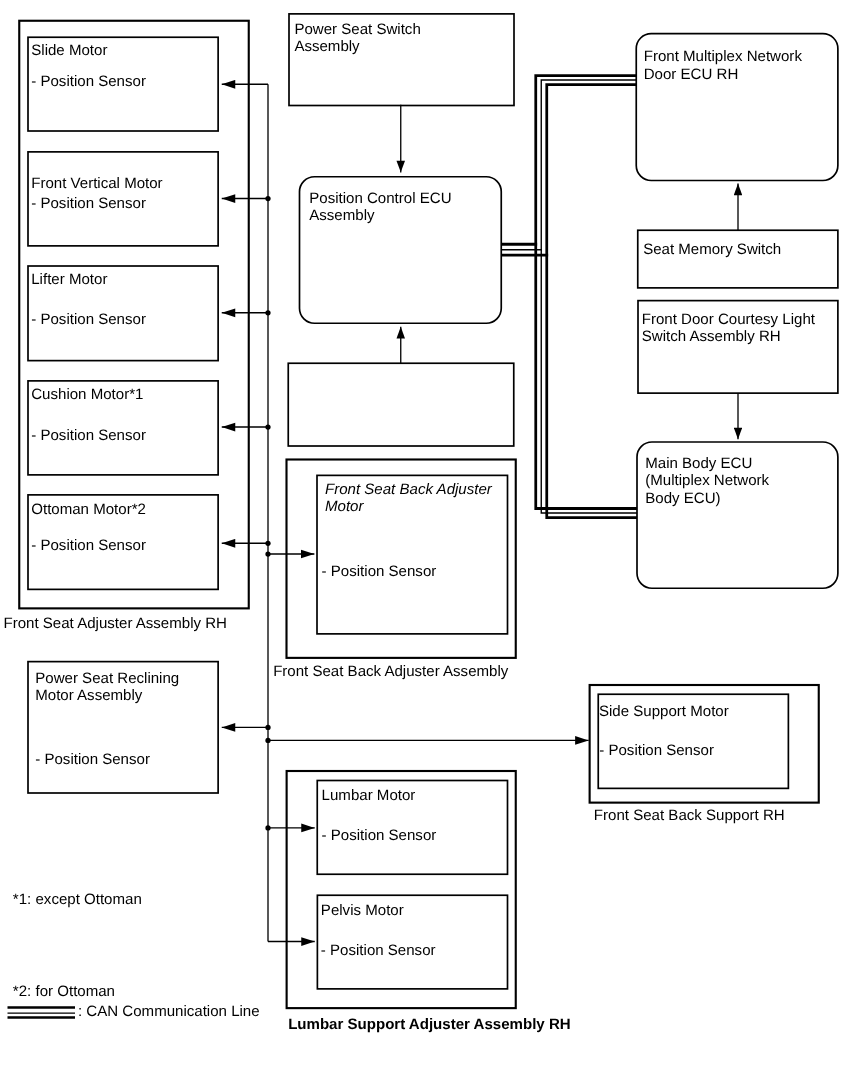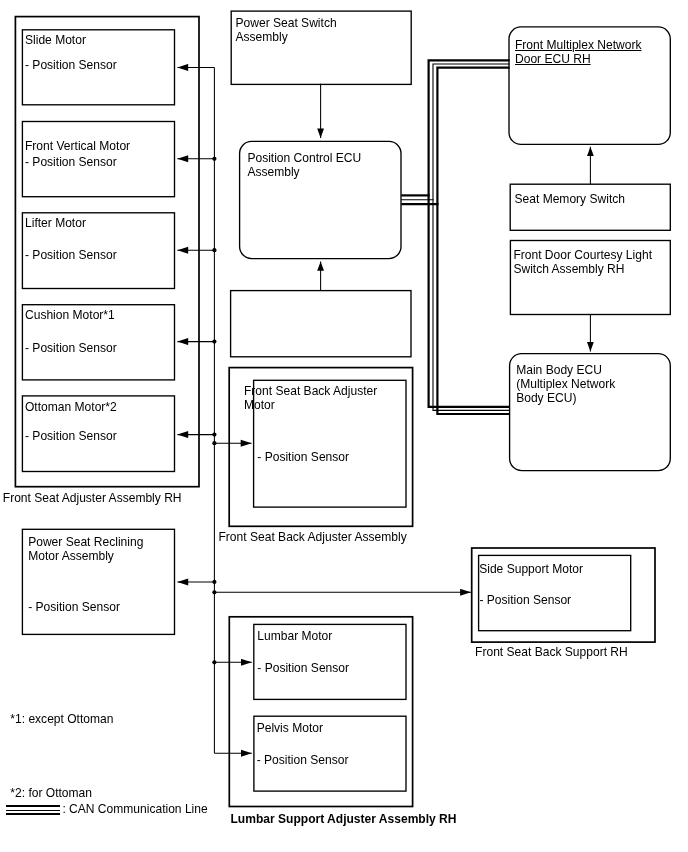--- a/index.html
+++ b/index.html
@@ -72,37 +72,37 @@
   </div>
   <div class="lbl" style="left:62.4px;top:801.9px;">: CAN Communication Line</div>
 
   <div class="lbl" style="left:235.5px;top:15.6px;">Power Seat Switch
 Assembly</div>
 
   <div class="lbl" style="left:247.4px;top:150.7px;">Position Control ECU
 Assembly</div>
 
 
-  <div class="lbl" style="left:244px;top:383.8px;">Front Seat Back Adjuster
+  <div class="lbl" style="left:260px;top:383.8px;font-style:italic;">Front Seat Back Adjuster
 Motor</div>
   <div class="lbl" style="left:257.3px;top:450.1px;">- Position Sensor</div>
   <div class="lbl" style="left:218.5px;top:530.2px;">Front Seat Back Adjuster Assembly</div>
 
   <div class="lbl" style="left:257.3px;top:628.9px;">Lumbar Motor</div>
   <div class="lbl" style="left:257.3px;top:660.7px;">- Position Sensor</div>
 
   <div class="lbl" style="left:256.7px;top:721.3px;">Pelvis Motor</div>
   <div class="lbl" style="left:256.7px;top:753.1px;">- Position Sensor</div>
   <div class="lbl" style="left:230.5px;top:812.4px;font-weight:bold;">Lumbar Support Adjuster Assembly RH</div>
 
   <div class="lbl" style="left:479.2px;top:561.8px;">Side Support Motor</div>
   <div class="lbl" style="left:479.4px;top:593.2px;">- Position Sensor</div>
   <div class="lbl" style="left:475.1px;top:644.9px;">Front Seat Back Support RH</div>
 
-  <div class="lbl" style="left:515px;top:37.5px;text-decoration:underline;">Front Multiplex Network
+  <div class="lbl" style="left:515px;top:37.5px;">Front Multiplex Network
 Door ECU RH</div>
 
   <div class="lbl" style="left:514.5px;top:192px;">Seat Memory Switch</div>
 
   <div class="lbl" style="left:513.4px;top:247.8px;">Front Door Courtesy Light
 Switch Assembly RH</div>
 
   <div class="lbl" style="left:516.2px;top:362.6px;">Main Body ECU
 (Multiplex Network
 Body ECU)</div>

